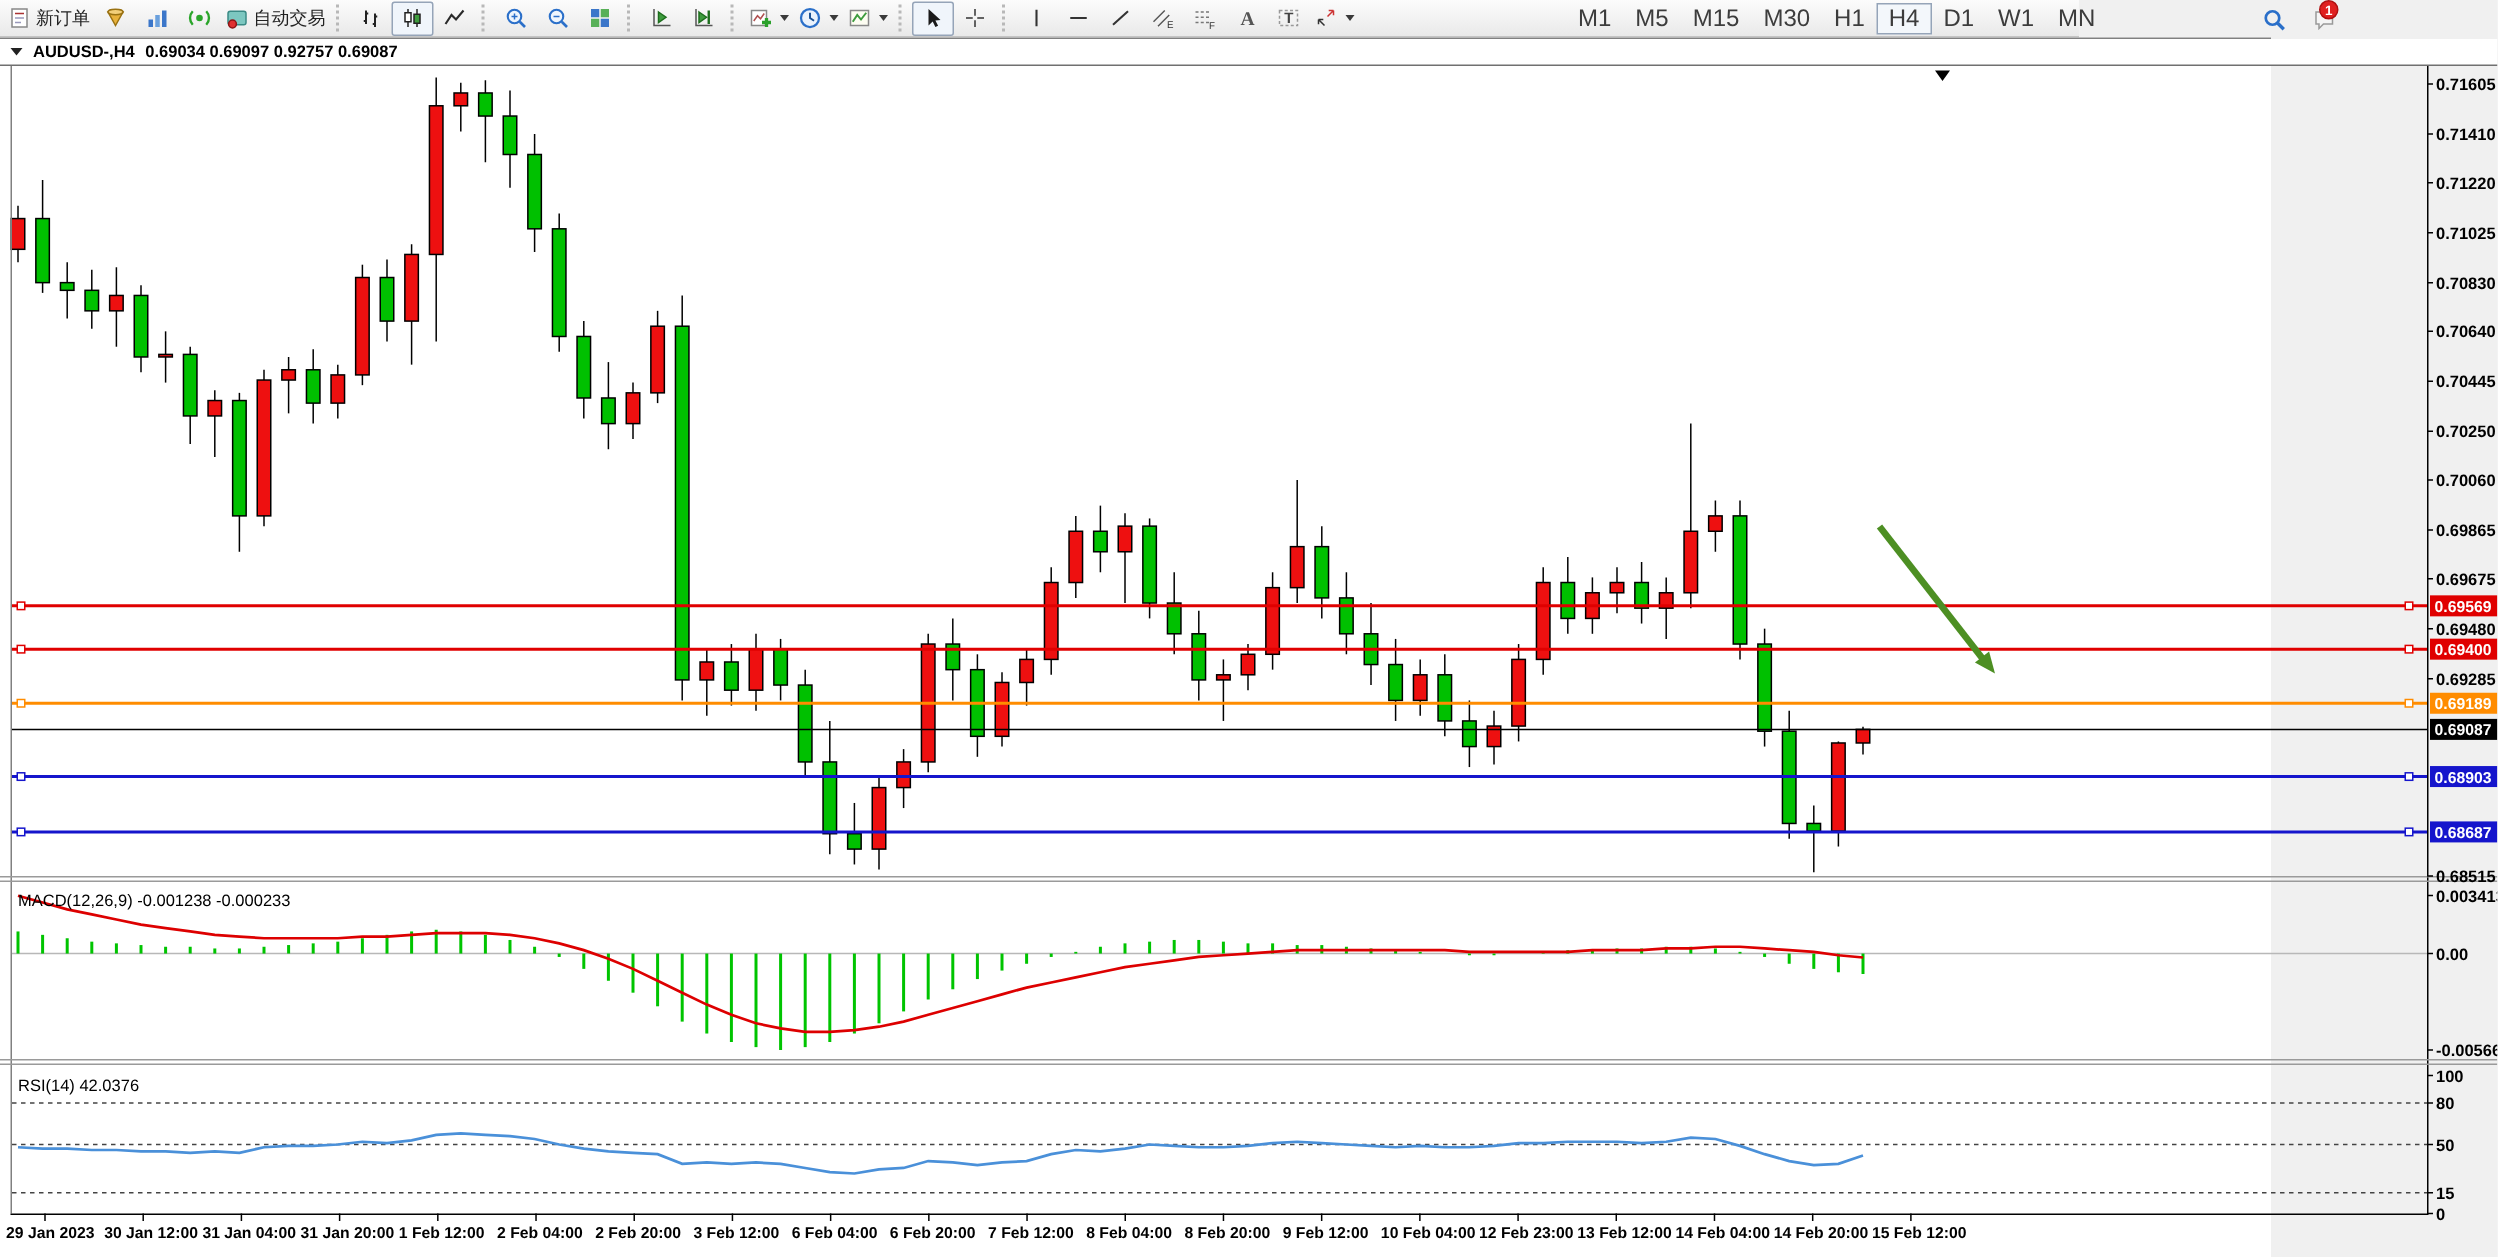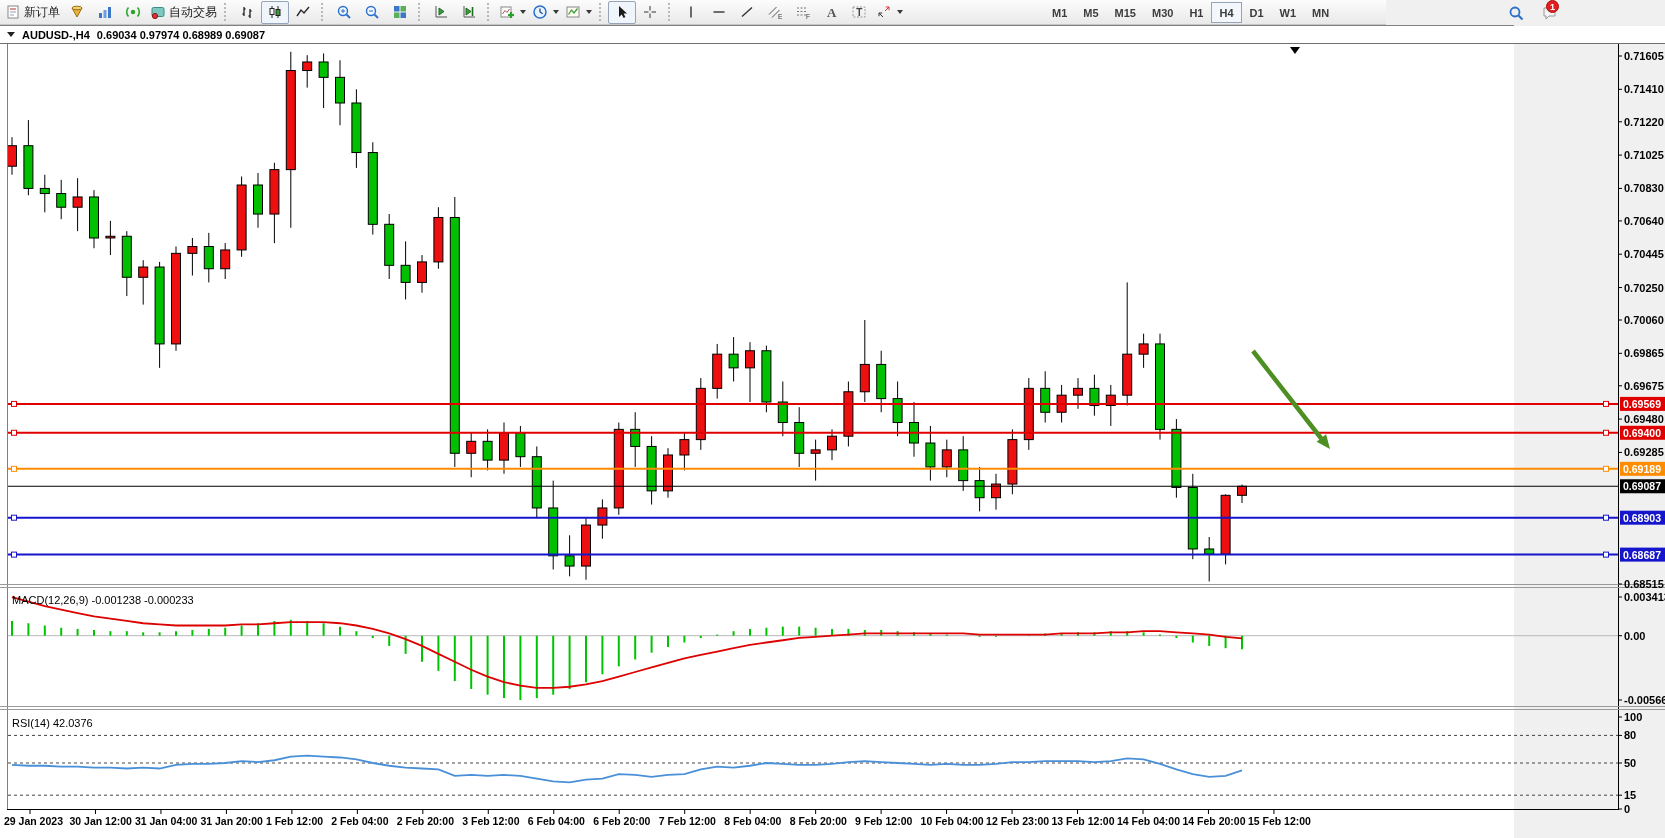--- a/index.html
+++ b/index.html
@@ -8,21 +8,21 @@
     background:linear-gradient(#fcfcfc,#e9e9e9);border-bottom:1px solid #c4c4c4;
     display:flex;align-items:center;padding:0 2px;box-sizing:border-box;}
   .tb-sep{width:3px;height:18px;border-left:2px dotted #b8b8b8;margin:0 4px;}
   .btn{height:21px;min-width:22px;display:flex;align-items:center;justify-content:center;
     border:1px solid transparent;border-radius:2px;padding:0 2px;font-size:12px;color:#222;gap:3px;}
   .btn.active{border:1px solid #95a4b8;background:#f0f5fb;}
   .btn .lbl{white-space:nowrap;}
   .caret{width:0;height:0;border-left:3px solid transparent;border-right:3px solid transparent;
     border-top:4px solid #3a3a3a;margin-left:2px;}
   .tf-group{position:absolute;left:1044px;top:2px;display:flex;align-items:center;}
-  .tf-btn{height:19px;padding:0 7px;font-size:11px;font-weight:bold;color:#3c3c3c;
+  .tf-btn{height:19px;padding:0 7px;font-size:16px;font-weight:normal;color:#3c3c3c;
     border:1px solid transparent;display:flex;align-items:center;}
   .tf-btn.active{border:1px solid #95a4b8;background:#f3f7fb;}
   .tb-right{position:absolute;left:1502px;top:1px;display:flex;align-items:center;gap:6px;}
   .badge-bubble{position:relative;}
   .red-badge{position:absolute;left:9px;top:-2px;width:13px;height:13px;border-radius:50%;
     background:#e02020;color:#fff;font-size:9px;font-weight:bold;display:flex;
     align-items:center;justify-content:center;border:1px solid #b01010;box-sizing:border-box;}
   .chart-area{position:absolute;top:25px;left:0;width:1514px;height:813px;background:#fff;
     border-top:1px solid #808080;box-sizing:border-box;}
   .chart-title{position:absolute;top:0;left:0;width:1665px;height:18px;background:#fff;
@@ -292,21 +292,21 @@
         </span>
         <span class="red-badge">1</span>
       </div>
     </div>
   </div>
 
 <div class="chart-area">
   <div class="chart-title">
     <span class="title-tri"></span>
     <span>AUDUSD-,H4</span>
-    <span>0.69034 0.97974 0.68989 0.69087</span>
+    <span>0.69034 0.69097 0.92757 0.69087</span>
   </div>
   <svg id="chart-svg" width="1665" height="795">
       <line x1="12" y1="93.16504854368817" x2="12" y2="130.75728155339854" stroke="#000" stroke-width="1"></line>
       <rect x="7.5" y="101.70873786407749" width="9" height="20.50485436893173" fill="#ee1010" stroke="#000" stroke-width="1"></rect>
       <line x1="28.4" y1="76.07766990291141" x2="28.4" y2="151.26213592233026" stroke="#000" stroke-width="1"></line>
       <rect x="23.9" y="101.70873786407749" width="9" height="42.718446601940954" fill="#00c000" stroke="#000" stroke-width="1"></rect>
       <line x1="44.8" y1="130.75728155339854" x2="44.8" y2="168.34951456310702" stroke="#000" stroke-width="1"></line>
       <rect x="40.3" y="144.42718446601845" width="9" height="5.126213592234336" fill="#00c000" stroke="#000" stroke-width="1"></rect>
       <line x1="61.199999999999996" y1="135.883495145631" x2="61.199999999999996" y2="175.18446601941696" stroke="#000" stroke-width="1"></line>
       <rect x="56.699999999999996" y="149.55339805825278" width="9" height="13.669902912619904" fill="#00c000" stroke="#000" stroke-width="1"></rect>

